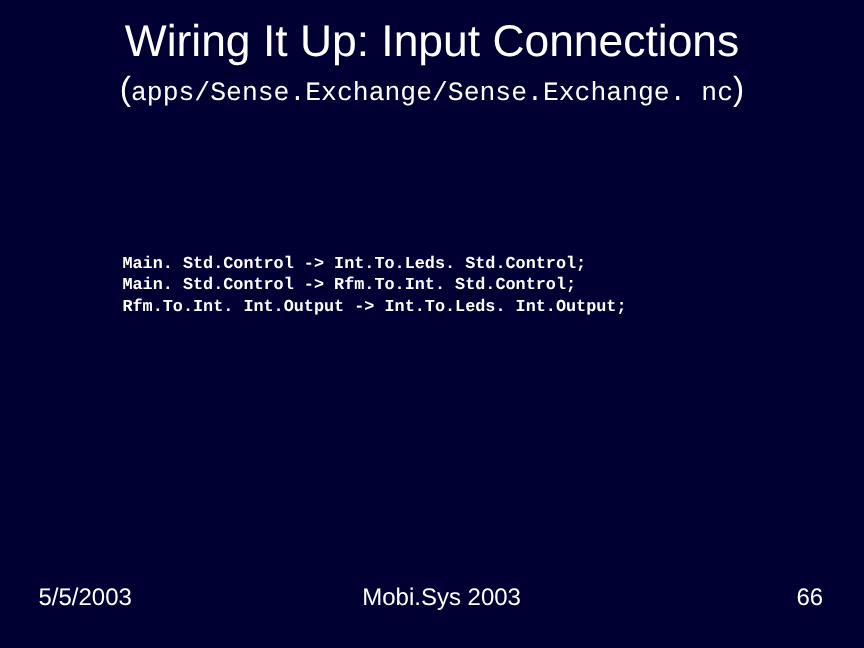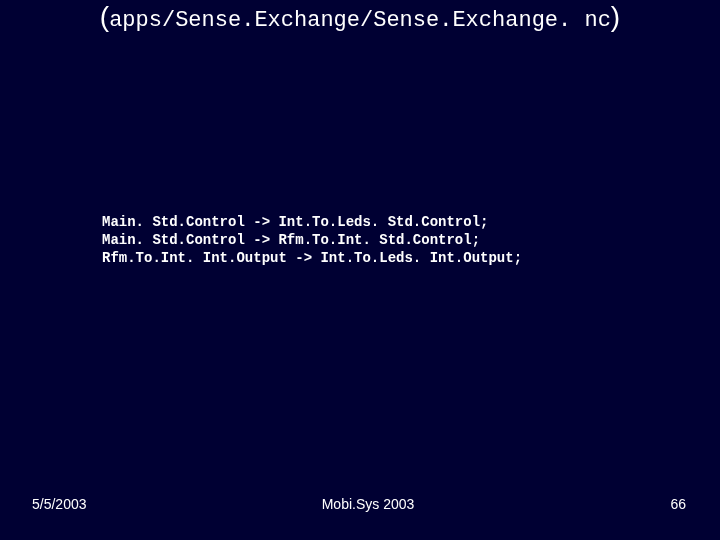--- a/index.html
+++ b/index.html
@@ -56,21 +56,21 @@
     white-space: pre;
     color: #ffffff;
   }
   .footer {
     position: absolute;
     bottom: 30px;
     left: 0;
     width: 720px;
     height: 20px;
     font-family: Arial, Helvetica, sans-serif;
-    font-size: 14px;
+    font-size: 20px;
     color: #ffffff;
   }
   .footer .date {
     position: absolute;
     left: 32px;
     bottom: 0;
   }
   .footer .venue {
     position: absolute;
     left: 16px;
@@ -82,20 +82,21 @@
     position: absolute;
     right: 34px;
     bottom: 0;
   }
 </style>
 </head>
 <body>
 
 <div class="slide">
 
+  <div class="title">Wiring It Up: Input Connections</div>
 
   <div class="subtitle-line">
     <span class="paren">(</span><span class="path">apps/Sense.Exchange/Sense.Exchange. nc</span><span class="paren">)</span>
   </div>
 
   <div class="code-block"><span>Main. Std.Control -&gt; Int.To.Leds. Std.Control;</span>
 <span>Main. Std.Control -&gt; Rfm.To.Int. Std.Control;</span>
 <span>Rfm.To.Int. Int.Output -&gt; Int.To.Leds. Int.Output;</span></div>
 
   <div class="footer">

